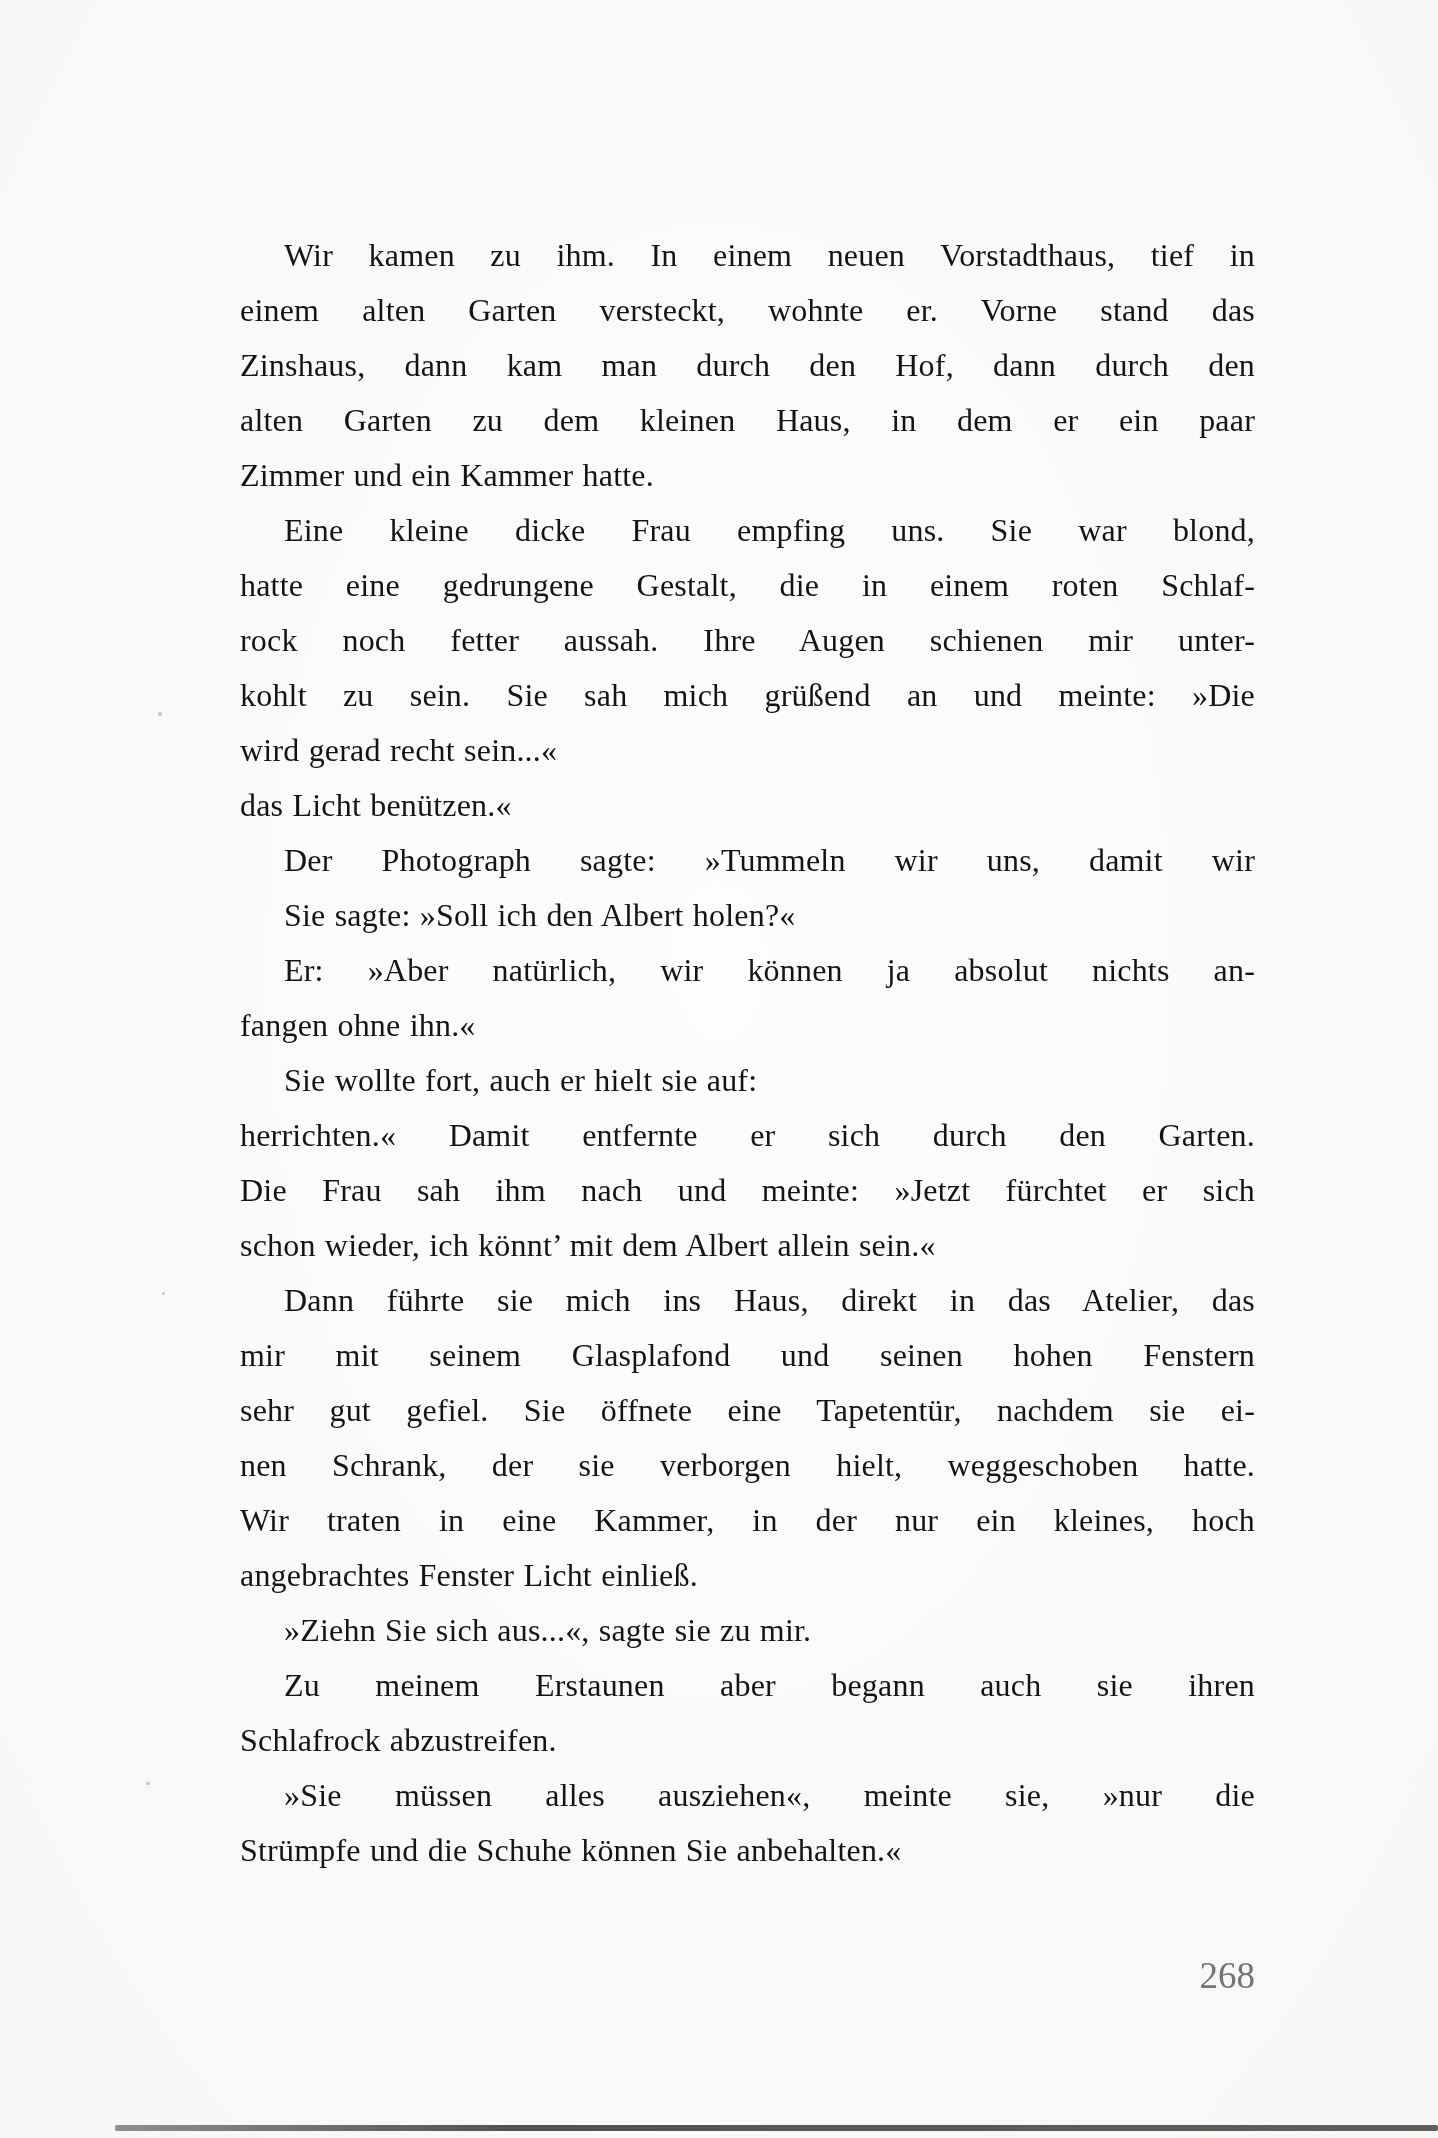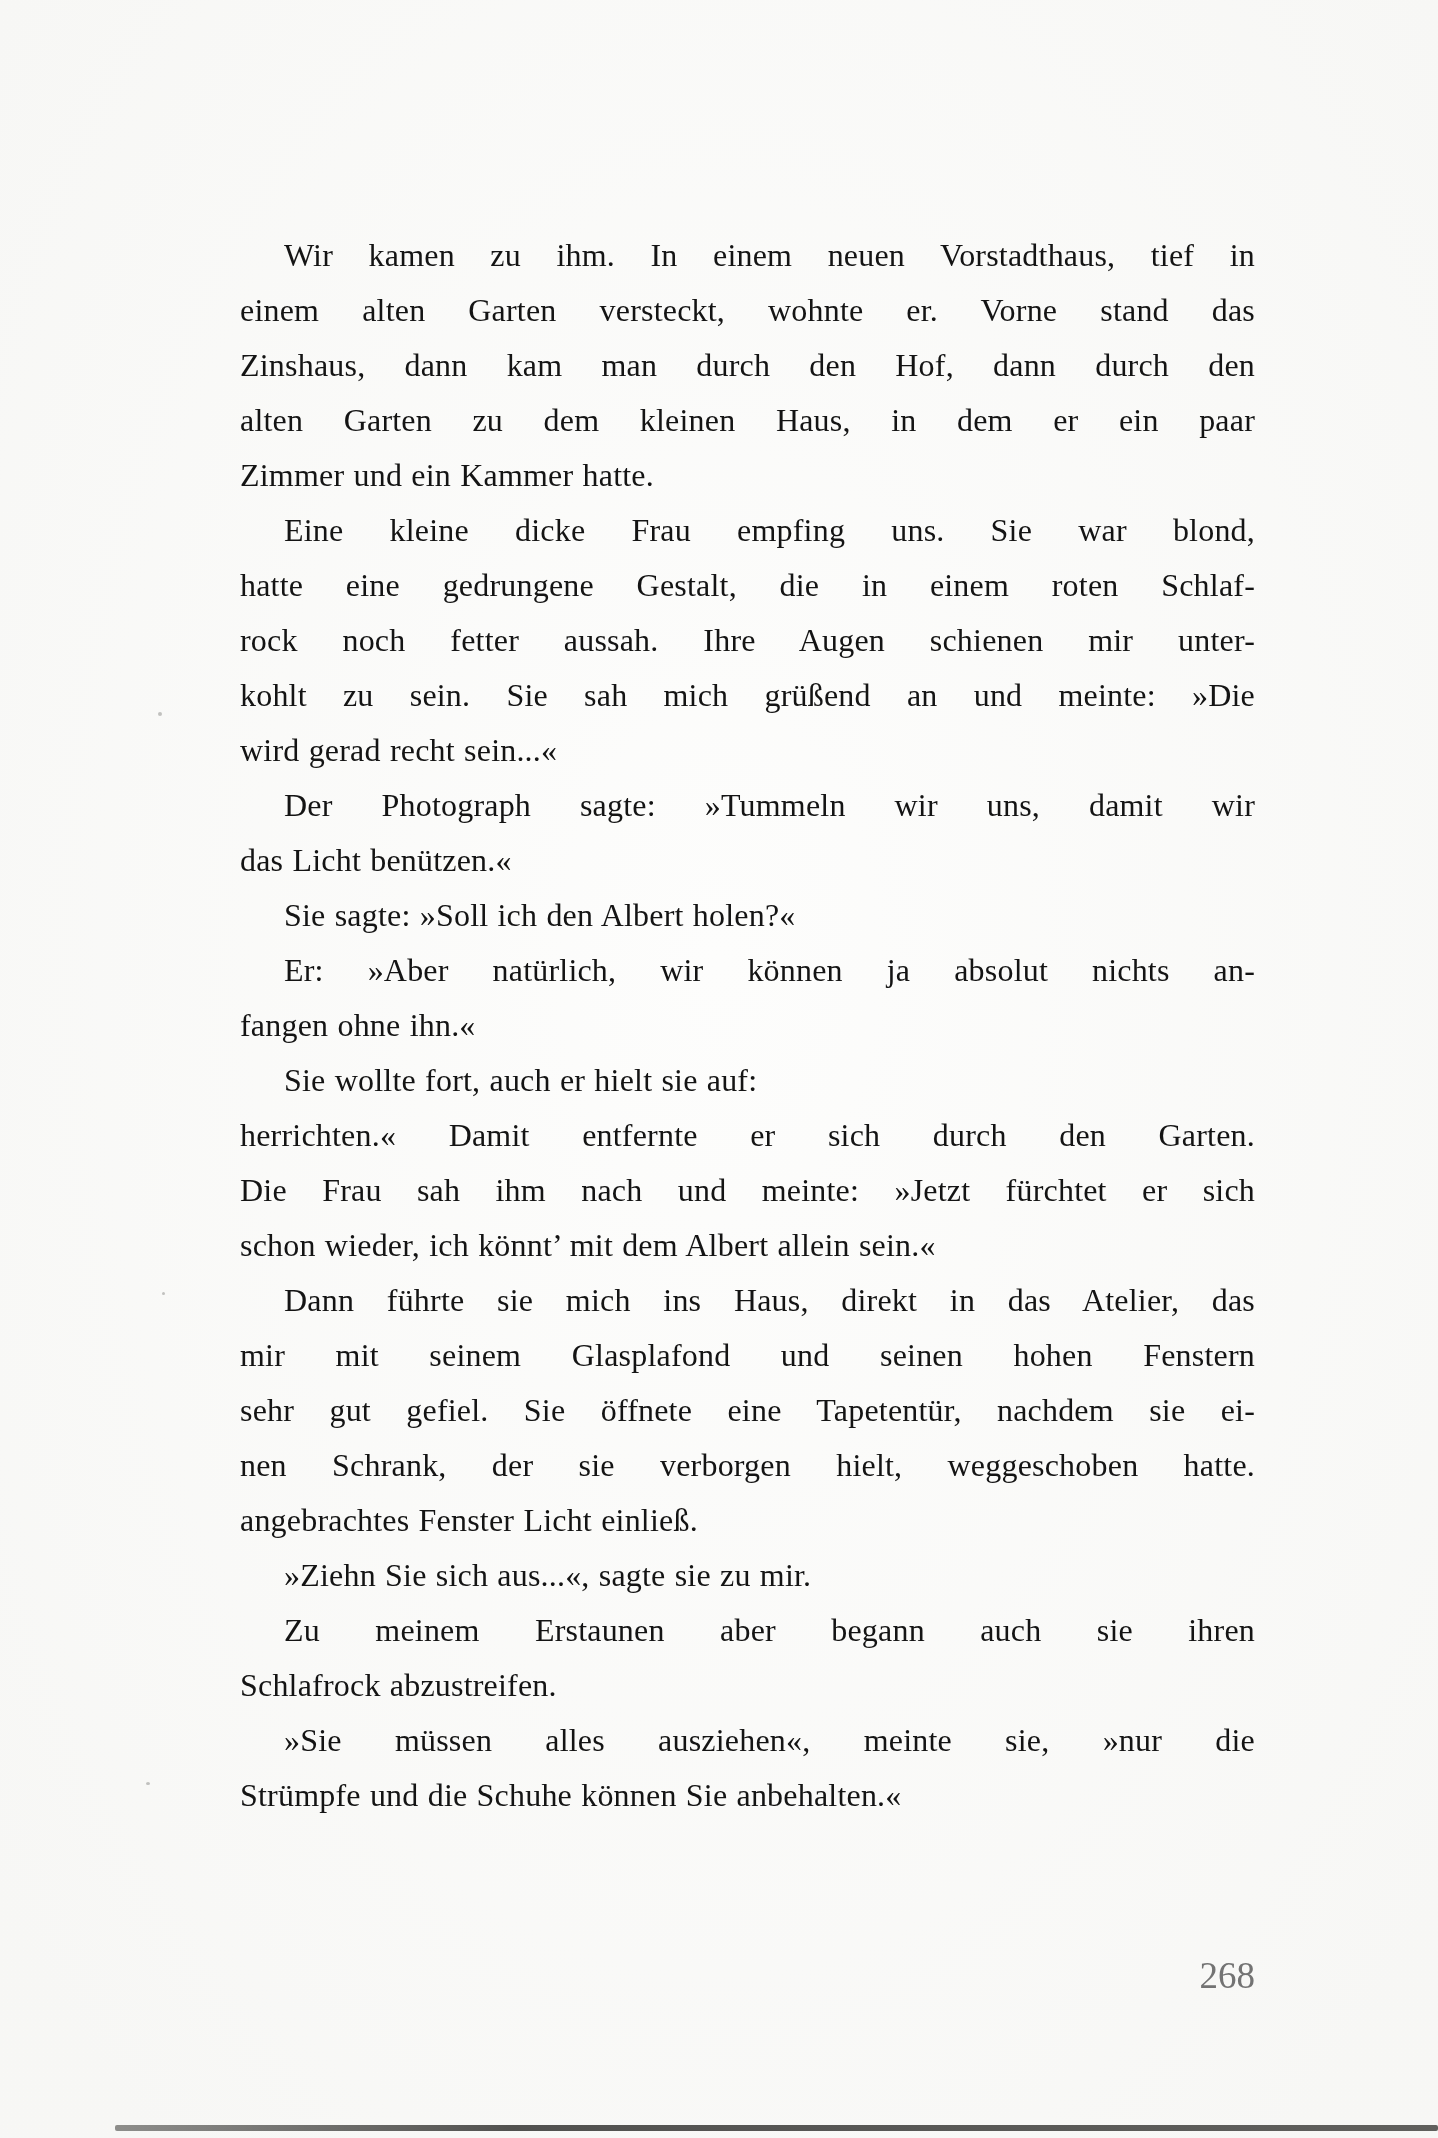--- a/index.html
+++ b/index.html
@@ -85,33 +85,34 @@
     <div class="line indent">Wir kamen zu ihm. In einem neuen Vorstadthaus, tief in</div>
     <div class="line">einem alten Garten versteckt, wohnte er. Vorne stand das</div>
     <div class="line">Zinshaus, dann kam man durch den Hof, dann durch den</div>
     <div class="line">alten Garten zu dem kleinen Haus, in dem er ein paar</div>
     <div class="line last">Zimmer und ein Kammer hatte.</div>
     <div class="line indent">Eine kleine dicke Frau empfing uns. Sie war blond,</div>
     <div class="line">hatte eine gedrungene Gestalt, die in einem roten Schlaf-</div>
     <div class="line">rock noch fetter aussah. Ihre Augen schienen mir unter-</div>
     <div class="line">kohlt zu sein. Sie sah mich grüßend an und meinte: »Die</div>
     <div class="line last">wird gerad recht sein...«</div>
+    <div class="line last">das Licht benützen.«</div>
     <div class="line indent">Der Photograph sagte: »Tummeln wir uns, damit wir</div>
-    <div class="line last">das Licht benützen.«</div>
     <div class="line indent last">Sie sagte: »Soll ich den Albert holen?«</div>
     <div class="line indent">Er: »Aber natürlich, wir können ja absolut nichts an-</div>
     <div class="line last">fangen ohne ihn.«</div>
     <div class="line indent last">Sie wollte fort, auch er hielt sie auf:</div>
     <div class="line">herrichten.« Damit entfernte er sich durch den Garten.</div>
     <div class="line">Die Frau sah ihm nach und meinte: »Jetzt fürchtet er sich</div>
     <div class="line last">schon wieder, ich könnt’ mit dem Albert allein sein.«</div>
     <div class="line indent">Dann führte sie mich ins Haus, direkt in das Atelier, das</div>
     <div class="line">mir mit seinem Glasplafond und seinen hohen Fenstern</div>
     <div class="line">sehr gut gefiel. Sie öffnete eine Tapetentür, nachdem sie ei-</div>
     <div class="line">nen Schrank, der sie verborgen hielt, weggeschoben hatte.</div>
+    <div class="line">Wir traten in eine Kammer, in der nur ein kleines, hoch</div>
     <div class="line last">angebrachtes Fenster Licht einließ.</div>
     <div class="line indent last">»Ziehn Sie sich aus...«, sagte sie zu mir.</div>
     <div class="line indent">Zu meinem Erstaunen aber begann auch sie ihren</div>
     <div class="line last">Schlafrock abzustreifen.</div>
     <div class="line indent">»Sie müssen alles ausziehen«, meinte sie, »nur die</div>
     <div class="line last">Strümpfe und die Schuhe können Sie anbehalten.«</div>
   </div>
 
 <div class="page-number">268</div>
 

